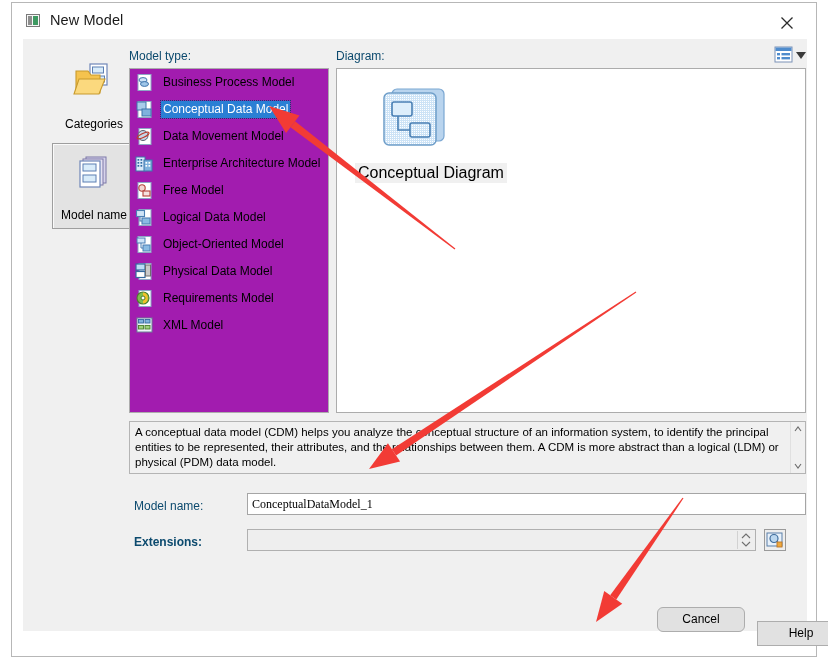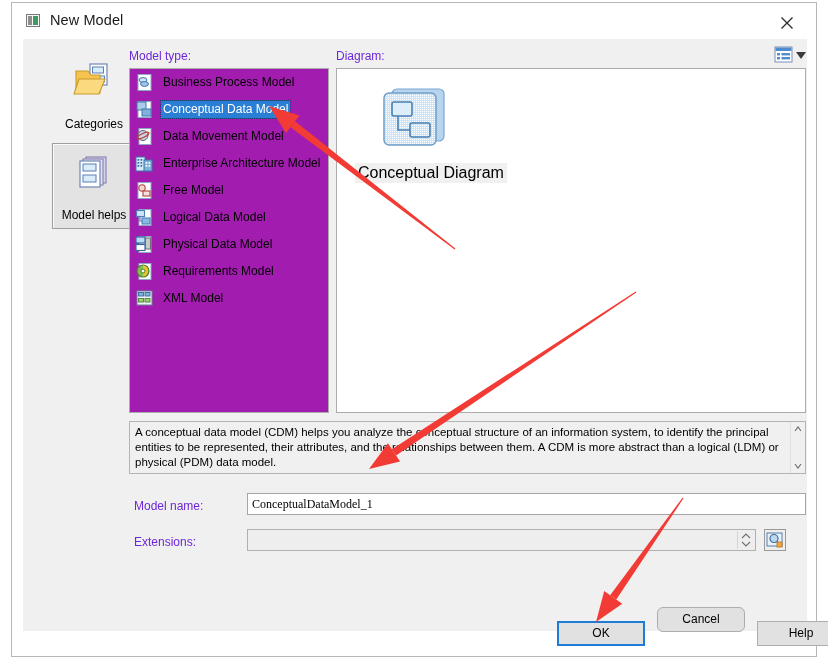--- a/index.html
+++ b/index.html
@@ -106,21 +106,21 @@
   .rail-btn .rail-label {
     position: absolute;
     left: 0; bottom: 6px;
     width: 100%;
     font-size: 12px;
     color: #000;
   }
   .rail-ico { position: absolute; left: 50%; top: 8px; transform: translateX(-50%); }
 
   
-  .fld-label { position: absolute; font-size: 12px; color: #6d28d9; }
+  .fld-label { position: absolute; font-size: 12px; color: #0c4a6e; }
 
   
   .listbox {
     position: absolute;
     left: 106px; top: 29px;
     width: 200px; height: 345px;
     background: #a21caf;
     border: 1px solid #acacac;
     box-sizing: border-box;
     overflow: hidden;
@@ -303,21 +303,21 @@
       <div class="rail-btn sel" style="top:92px;">
         <span class="rail-ico">
           <svg width="48" height="48" viewBox="0 0 48 48">
             <rect x="16" y="5" width="20" height="26" fill="#d7d3ea" stroke="#7d79a8" stroke-width="1"></rect>
             <rect x="13" y="7" width="20" height="26" fill="#e4e1f2" stroke="#7d79a8" stroke-width="1"></rect>
             <rect x="10" y="9" width="20" height="26" fill="#ffffff" stroke="#6f86b8" stroke-width="1.2"></rect>
             <rect x="13" y="12" width="13" height="7" fill="#d9ecfa" stroke="#5d7fb2" stroke-width="1"></rect>
             <rect x="13" y="23" width="13" height="7" fill="#d9ecfa" stroke="#5d7fb2" stroke-width="1"></rect>
           </svg>
         </span>
-        <span class="rail-label">Model helps</span>
+        <span class="rail-label">Model name</span>
       </div>
     </div>
 
     <span class="fld-label" style="left:106px; top:10px;">Model type:</span>
 
     <div class="listbox" id="type-list">
         <div class="lrow">
           <span class="lico"><svg width="19" height="19" viewBox="0 0 19 19">
     <rect x="3" y="1.5" width="13" height="16" fill="#ffffff" stroke="#8ea7c6" stroke-width="1"></rect>
     <ellipse cx="8" cy="7" rx="4" ry="2.4" fill="#cfe4f7" stroke="#3f74ab" stroke-width="1"></ellipse>
@@ -371,20 +371,29 @@
           <span class="ltext">Free Model</span>
         </div>
         <div class="lrow">
           <span class="lico"><svg width="19" height="19" viewBox="0 0 19 19">
     <rect x="4" y="1.5" width="12" height="16" fill="#ffffff" stroke="#8ea7c6" stroke-width="1"></rect>
     <rect x="1.5" y="2.5" width="8" height="6" fill="#cfe4f7" stroke="#4b7fb4" stroke-width="1.1"></rect>
     <rect x="7" y="10" width="8" height="6" fill="#8bbbe3" stroke="#4b7fb4" stroke-width="1.1"></rect>
     <path d="M5 8.5 V13 H7" fill="none" stroke="#4b7fb4" stroke-width="1.1"></path>
             </svg></span>
           <span class="ltext">Logical Data Model</span>
+        </div>
+        <div class="lrow">
+          <span class="lico"><svg width="19" height="19" viewBox="0 0 19 19">
+    <rect x="3" y="1.5" width="13" height="16" fill="#ffffff" stroke="#8ea7c6" stroke-width="1"></rect>
+    <rect x="2" y="3" width="8" height="5" fill="#cfe4f7" stroke="#4b7fb4" stroke-width="1"></rect>
+    <rect x="8" y="10" width="7" height="6" fill="#8bbbe3" stroke="#4b7fb4" stroke-width="1"></rect>
+    <path d="M6 8 V13 H8" fill="none" stroke="#4b7fb4" stroke-width="1"></path>
+            </svg></span>
+          <span class="ltext">Object-Oriented Model</span>
         </div>
         <div class="lrow">
           <span class="lico"><svg width="19" height="19" viewBox="0 0 19 19">
     <rect x="4" y="1.5" width="12" height="16" fill="#ffffff" stroke="#8ea7c6" stroke-width="1"></rect>
     <rect x="1" y="2" width="9" height="6" fill="#bcdcf5" stroke="#35699e" stroke-width="1.2"></rect>
     <rect x="1" y="9.5" width="9" height="6" fill="#ffffff" stroke="#35699e" stroke-width="1.2"></rect>
     <rect x="10.5" y="3" width="5" height="11" fill="#c9c9c9" stroke="#6e6e6e" stroke-width="1"></rect>
             </svg></span>
           <span class="ltext">Physical Data Model</span>
         </div>
@@ -458,41 +467,40 @@
           <svg width="14" height="14" viewBox="0 0 14 14">
               <path d="M4 5 L7 9 L10 5" fill="none" stroke="#6b6b6b" stroke-width="1.1"></path>
             </svg>
         </div>
       </div>
     </div>
 
     <span class="fld-label" style="left:111px; top:460px;">Model name:</span>
     <input class="textinput" style="left: 224px; top: 454px; width: 559px; height: 22px;" value="ConceptualDataModel_1">
 
-    <span class="fld-label" style="left:111px; top:496px;">Extensions:</span>
+    <span class="fld-label" style="left:111px; top:496px;font-weight:bold;">Extensions:</span>
     <div class="combo" style="left:224px; top:490px; width:509px; height:22px;">
       <span class="spin">
         <svg width="16" height="18" viewBox="0 0 16 18">
           <path d="M4 7 L8 3 L12 7" fill="none" stroke="#707070" stroke-width="1.1"></path>
           <path d="M4 11 L8 15 L12 11" fill="none" stroke="#707070" stroke-width="1.1"></path>
         </svg>
       </span>
     </div>
     <div class="browse-btn" style="left:741px; top:490px;">
       <svg width="20" height="20" viewBox="0 0 20 20">
         <rect x="2" y="3" width="15" height="13" fill="#e8f1fa" stroke="#5a7fa8" stroke-width="1"></rect>
         <circle cx="9" cy="8.5" r="4" fill="#bcd7ef" stroke="#3f6d9c" stroke-width="1.2"></circle>
         <path d="M12 11.5 L15 15" stroke="#3f6d9c" stroke-width="1.6"></path>
         <rect x="12" y="12" width="5" height="5" fill="#f0a93c" stroke="#b9762a" stroke-width=".9"></rect>
       </svg>
     </div>
 
   </div>
 
-  <div class="btn default" style="left:545px; top:618px; width:88px;">OK</div>
   <div class="btn" style="left:645px; top:604px; width:88px;border-radius:6px;">Cancel</div>
   <div class="btn" style="left:745px; top:618px; width:88px;">Help</div>
 </div>
 
 <svg id="arrows">
     <g>
       <polygon points="455.36570285414183,248.524330553354 454.63429714585817,249.475669446646 290.49782949391414,127.25807674862887 295.069115170687,121.31220866555373" fill="#f23b35"></polygon>
       <polygon points="269,106 299.48802465823405,115.56453618524776 286.07892000636707,133.00574922893483" fill="#f23b35"></polygon>
     </g>
     <g>

